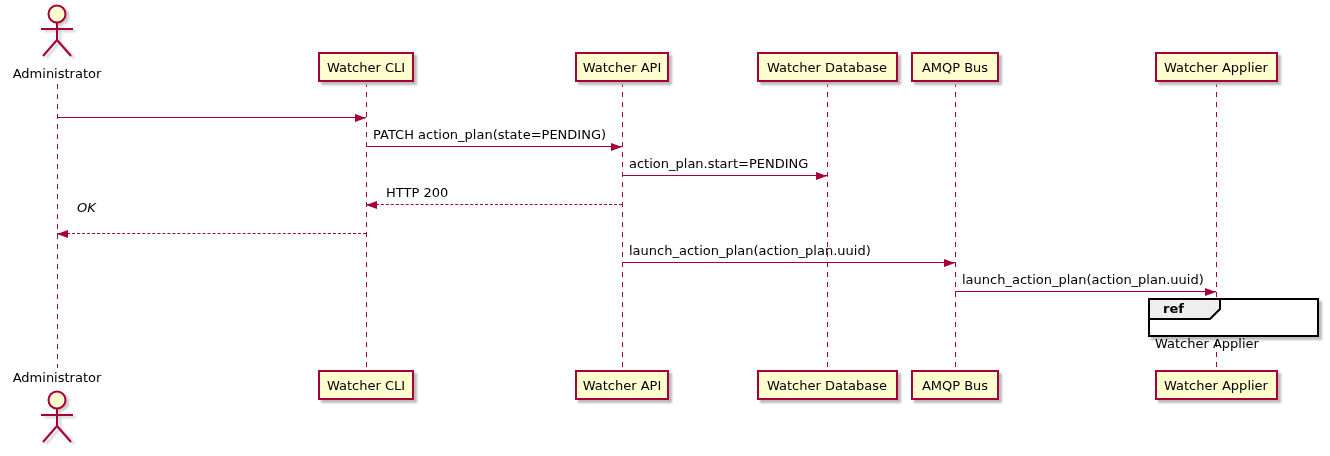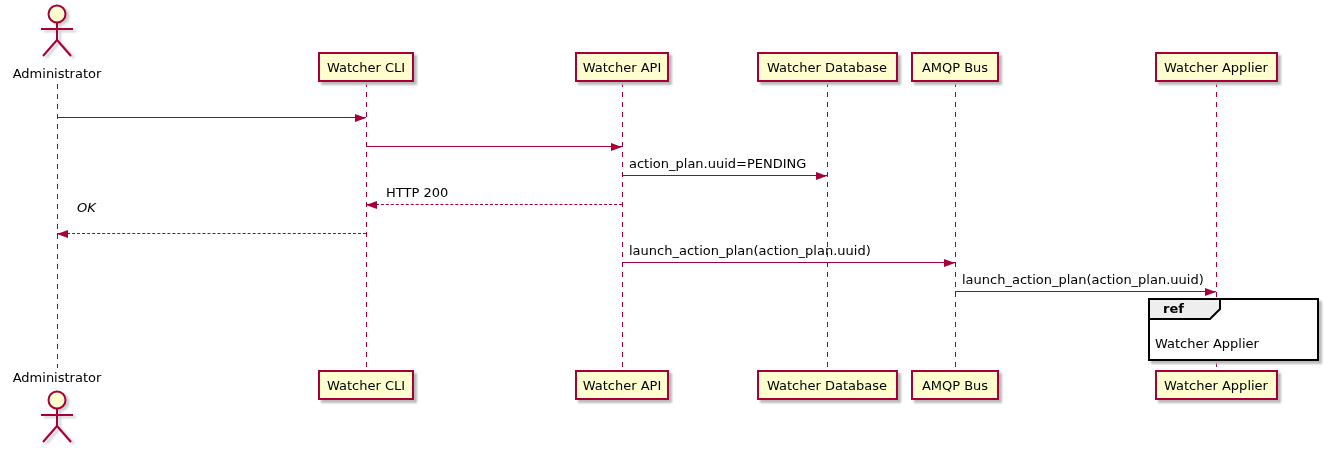--- a/index.html
+++ b/index.html
@@ -64,36 +64,37 @@
     <div class="lifeline" style="left: 57px; top: 84px; height: 284px; background: repeating-linear-gradient(rgb(168, 0, 54) 0px, rgb(168, 0, 54) 5px, transparent 5px, transparent 10px);"></div>
     <div class="lifeline" style="left: 366px; top: 82px; height: 288px; background: repeating-linear-gradient(rgb(168, 0, 54) 0px, rgb(168, 0, 54) 5px, transparent 5px, transparent 10px);"></div>
     <div class="lifeline" style="left: 622px; top: 82px; height: 288px; background: repeating-linear-gradient(rgb(168, 0, 54) 0px, rgb(168, 0, 54) 5px, transparent 5px, transparent 10px);"></div>
     <div class="lifeline" style="left: 827px; top: 82px; height: 288px; background: repeating-linear-gradient(rgb(168, 0, 54) 0px, rgb(168, 0, 54) 5px, transparent 5px, transparent 10px);"></div>
     <div class="lifeline" style="left: 955px; top: 82px; height: 288px; background: repeating-linear-gradient(rgb(168, 0, 54) 0px, rgb(168, 0, 54) 5px, transparent 5px, transparent 10px);"></div>
     <div class="lifeline" style="left: 1216px; top: 82px; height: 288px; background: repeating-linear-gradient(rgb(168, 0, 54) 0px, rgb(168, 0, 54) 5px, transparent 5px, transparent 10px);"></div>
     <div class="msg-line" style="left: 57px; top: 117px; width: 309px; border-top: 1px solid rgb(168, 0, 54);"></div>
     <div class="arrowhead" style="top: 113.5px; left: 355px; border-left: 11px solid rgb(168, 0, 54);"></div>
     <div class="msg-line" style="left: 366px; top: 146px; width: 256px; border-top: 1px solid rgb(168, 0, 54);"></div>
     <div class="arrowhead" style="top: 142.5px; left: 611px; border-left: 11px solid rgb(168, 0, 54);"></div>
+    <div class="msg-label" style="left: 373px; top: 128px;">PATCH action_plan(state=PENDING)</div>
     <div class="msg-line" style="left: 622px; top: 175px; width: 205px; border-top: 1px solid rgb(168, 0, 54);"></div>
     <div class="arrowhead" style="top: 171.5px; left: 816px; border-left: 11px solid rgb(168, 0, 54);"></div>
-    <div class="msg-label" style="left: 629px; top: 157px;">action_plan.uuid=PENDING</div>
+    <div class="msg-label" style="left: 629px; top: 157px;">action_plan.start=PENDING</div>
     <div class="msg-line" style="left: 366px; top: 204px; width: 256px; border-top: 1px dashed rgb(168, 0, 54);"></div>
     <div class="arrowhead" style="top: 200.5px; left: 366px; border-right: 11px solid rgb(168, 0, 54);"></div>
     <div class="msg-label" style="left: 386px; top: 186px;">HTTP 200</div>
     <div class="msg-line" style="left: 57px; top: 233px; width: 309px; border-top: 1px dashed rgb(168, 0, 54);"></div>
     <div class="arrowhead" style="top: 229.5px; left: 57px; border-right: 11px solid rgb(168, 0, 54);"></div>
     <div class="msg-label" style="left: 77px; top: 201px; font-style: italic;">OK</div>
     <div class="msg-line" style="left: 622px; top: 262px; width: 333px; border-top: 1px solid rgb(168, 0, 54);"></div>
     <div class="arrowhead" style="top: 258.5px; left: 944px; border-left: 11px solid rgb(168, 0, 54);"></div>
     <div class="msg-label" style="left: 629px; top: 244px;">launch_action_plan(action_plan.uuid)</div>
     <div class="msg-line" style="left: 955px; top: 291px; width: 261px; border-top: 1px solid rgb(168, 0, 54);"></div>
     <div class="arrowhead" style="top: 287.5px; left: 1205px; border-left: 11px solid rgb(168, 0, 54);"></div>
     <div class="msg-label" style="left: 962px; top: 273px;">launch_action_plan(action_plan.uuid)</div>
-    <div class="ref-frag" style="left: 1148px; top: 298px; width: 171px; height: 63px; background: rgb(255, 255, 255); border-color: rgb(0, 0, 0);">
+    <div class="ref-frag" style="left: 1148px; top: 298px; width: 171px; height: 39px; background: rgb(255, 255, 255); border-color: rgb(0, 0, 0);">
       <svg width="75" height="23" class="ref-pent">
         <polygon points="1,1 72,1 72,11 62,21 1,21" fill="#EEEEEE" stroke="#000000" stroke-width="2"></polygon>
       </svg>
       <div class="ref-keyword">ref</div>
       <div class="ref-line" style="top: 36px;">Watcher Applier</div>
     </div>
     <div class="pbox" style="left: 318px; top: 52px; width: 96px; background: rgb(254, 254, 206); border-color: rgb(168, 0, 54);">
       <span>Watcher CLI</span>
     </div>
     <div class="pbox" style="left: 318px; top: 370px; width: 96px; background: rgb(254, 254, 206); border-color: rgb(168, 0, 54);">

